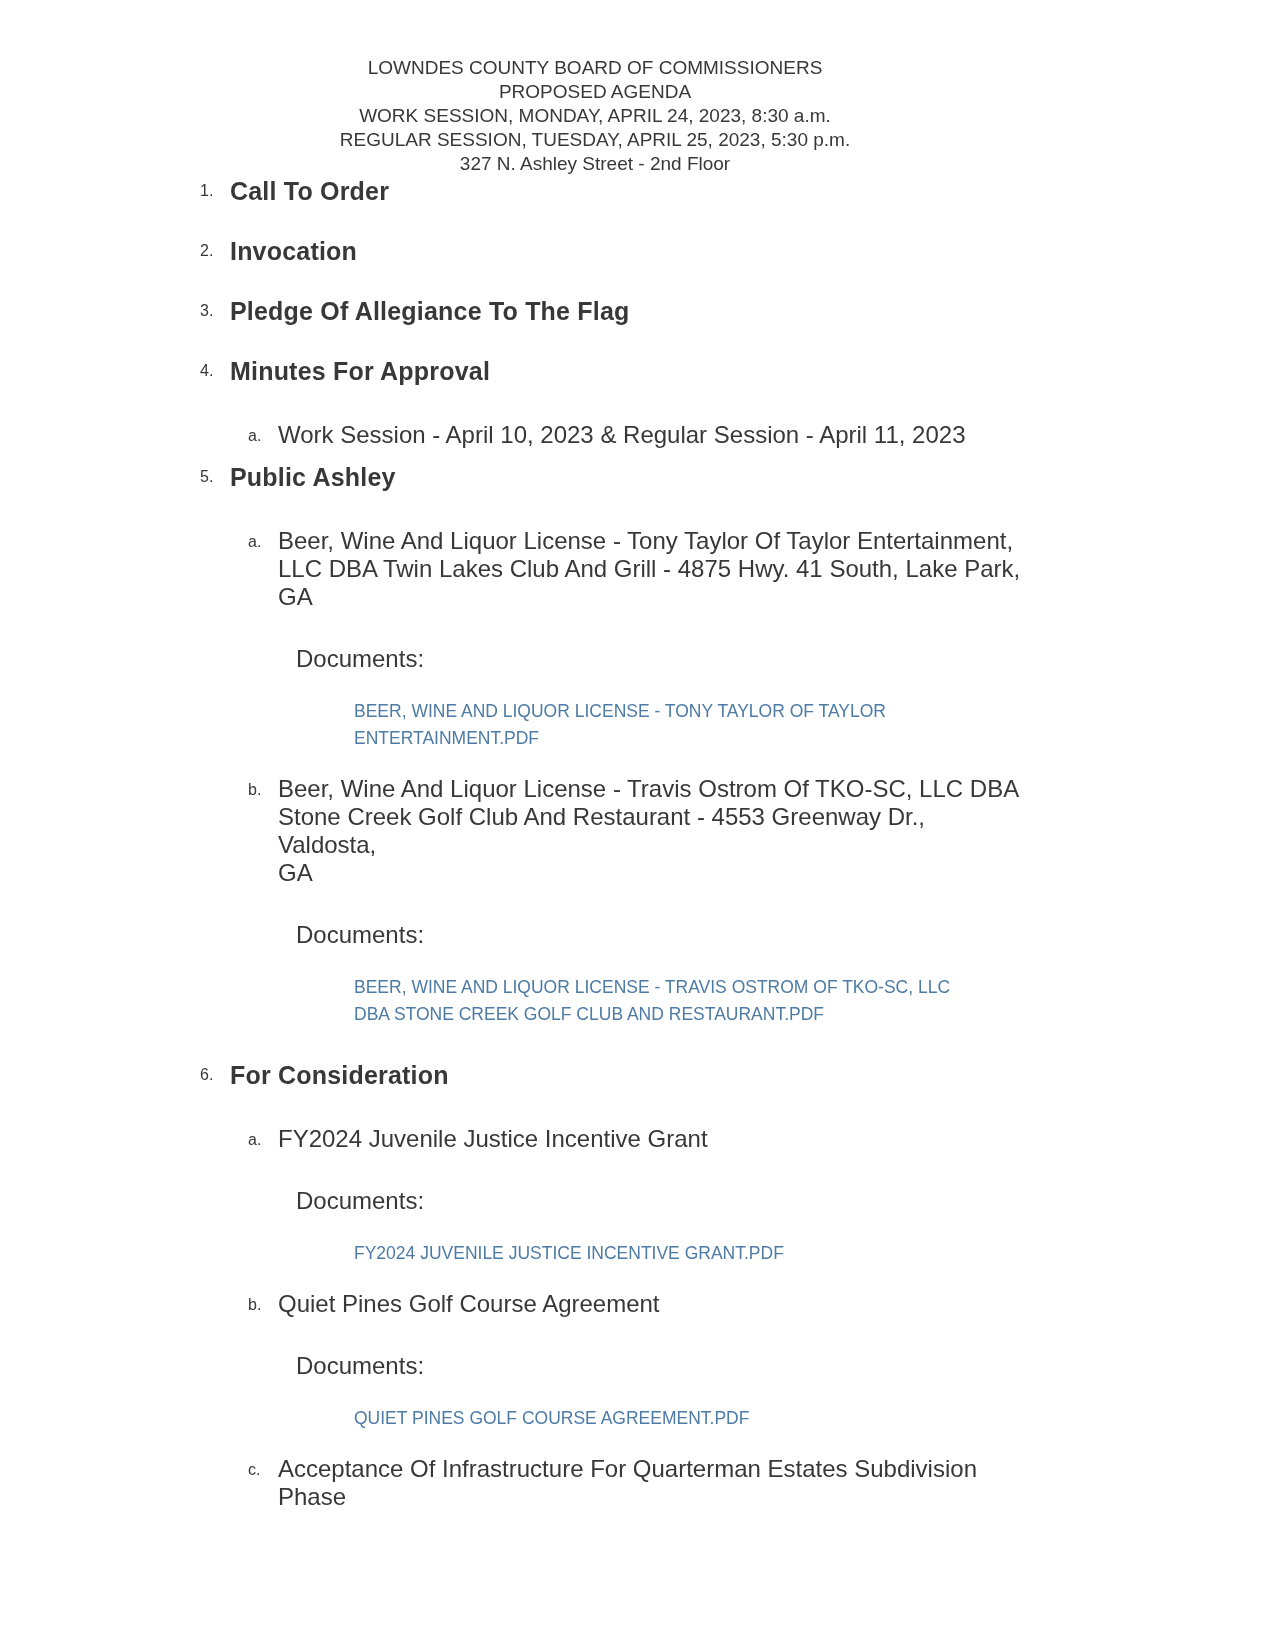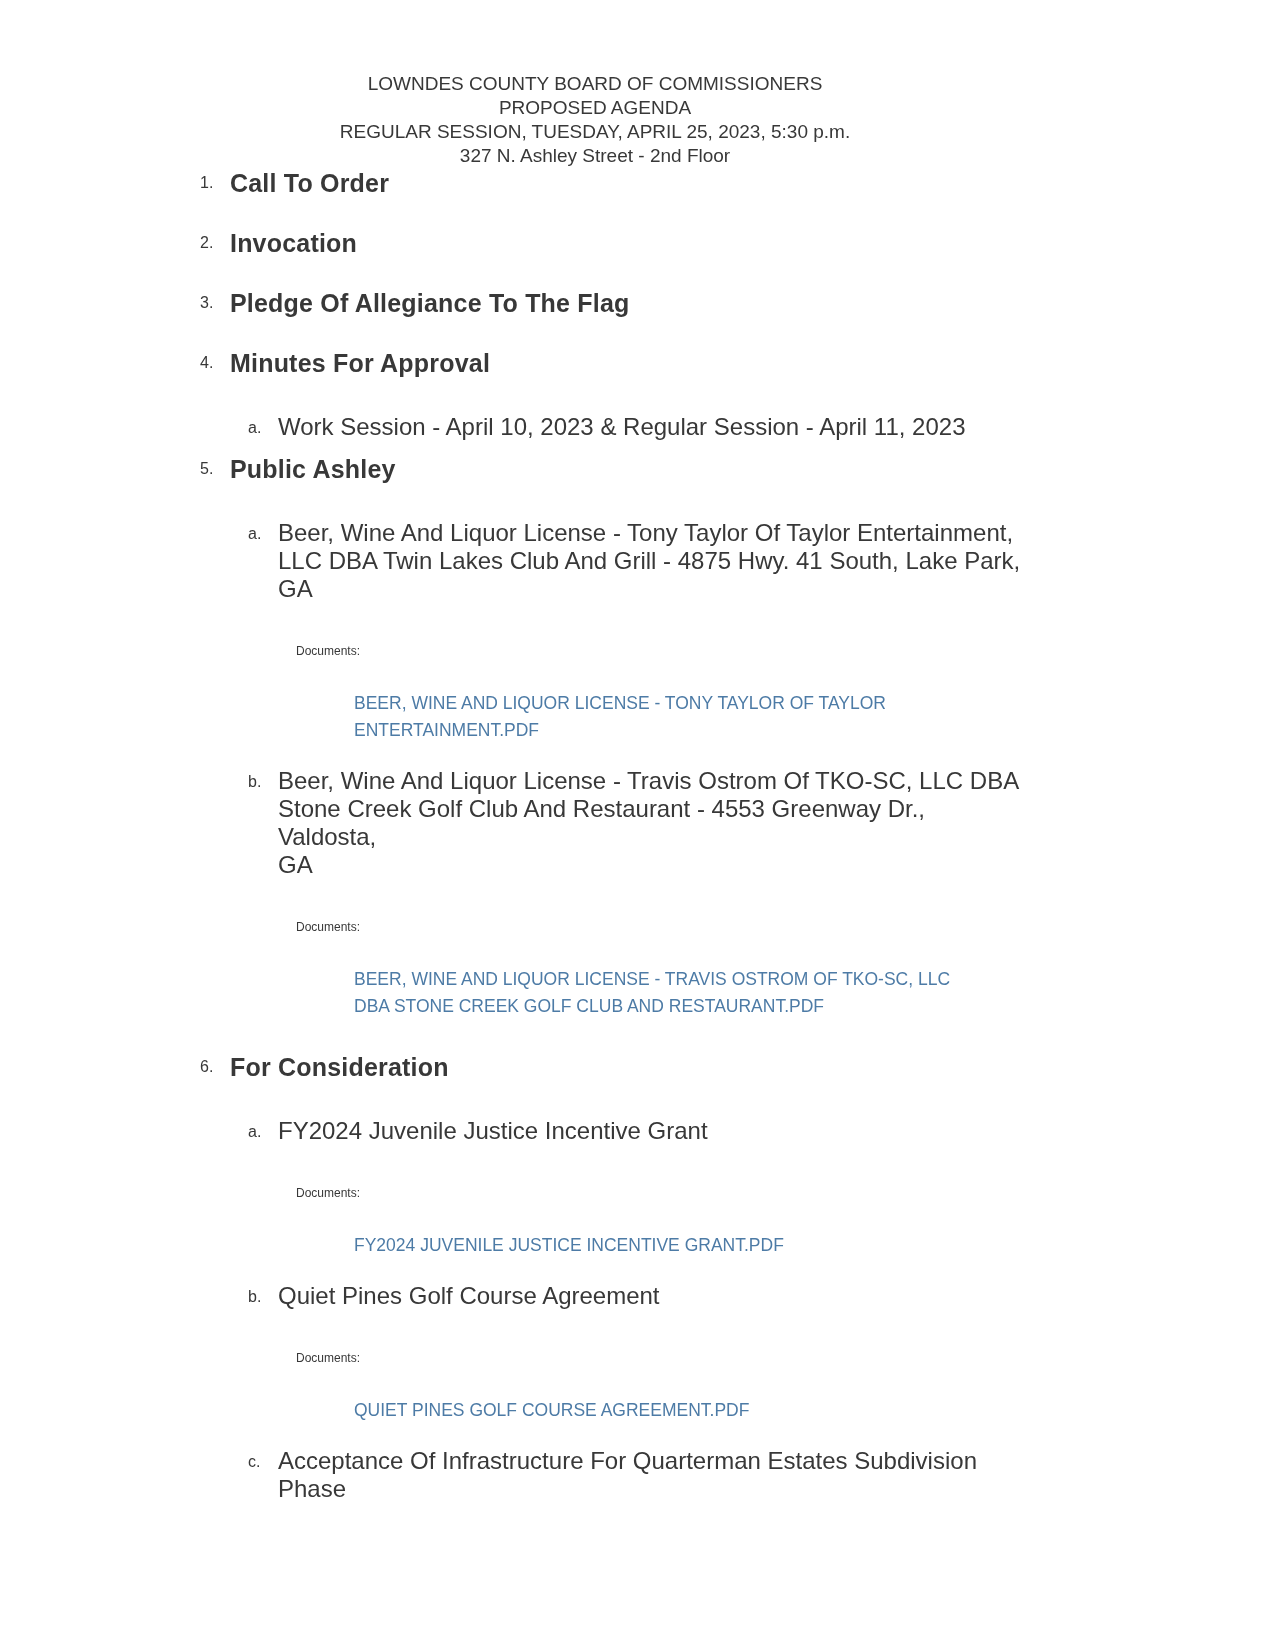--- a/index.html
+++ b/index.html
@@ -9,21 +9,21 @@
     background: #ffffff;
     font-family: "Liberation Sans", sans-serif;
     color: var(--ink, #383838);
     position: relative;
     overflow: hidden;
   }
   .page { width: 1275px; height: 1651px; position: relative; }
 
   
   .doc-header {
-    padding-top: 72px;
+    padding-top: 56px;
     margin-left: 155px;
     width: 880px;
     text-align: center;
     font-size: 19px;
     line-height: 24px;
   }
 
   
   .agenda > .section-heading:first-child { margin-top: 0; }
 
@@ -42,21 +42,21 @@
   }
 
   .agenda-item { display: flex; margin: 35px 0 0 248px; }
   .doc-links + .agenda-item { margin-top: 23px; }
   .letter {
     flex: none; width: 30px;
     font-size: 16px; line-height: 22px; padding-top: 4px;
   }
   .item-text { font-size: 24px; line-height: 28px; max-width: 745px; }
 
-  .doc-label { margin: 36px 0 0 296px; font-size: 12px; line-height: 24px; }
+  .doc-label { margin: 36px 0 0 296px; font-size: 24px; line-height: 24px; }
 
   .doc-links {
     margin: 27px 0 0 354px;
     font-size: 17.5px; line-height: 27px;
     max-width: 670px;
   }
   .doc-link {
     color: var(--link, #4d7ba6);
     text-decoration: none;
     display: inline-block;
@@ -64,20 +64,21 @@
   }
 </style>
 </head>
 <body>
 
 <div class="page">
 
   <div class="doc-header">
     <div>LOWNDES COUNTY BOARD OF COMMISSIONERS</div>
     <div>PROPOSED AGENDA</div>
+    <div>WORK SESSION, MONDAY, APRIL 24, 2023, 8:30 a.m.</div>
     <div>REGULAR SESSION, TUESDAY, APRIL 25, 2023, 5:30 p.m.</div>
     <div>327 N. Ashley Street - 2nd Floor</div>
   </div>
 
   <div class="agenda">
       <div class="section-heading">
         <span class="num">1.</span>
         <span class="title">Call To Order</span>
       </div>
       <div class="section-heading">

